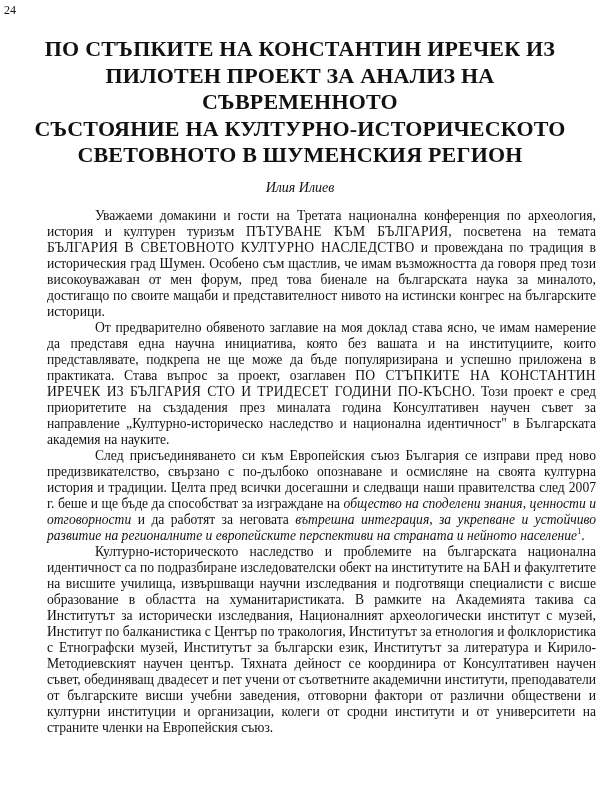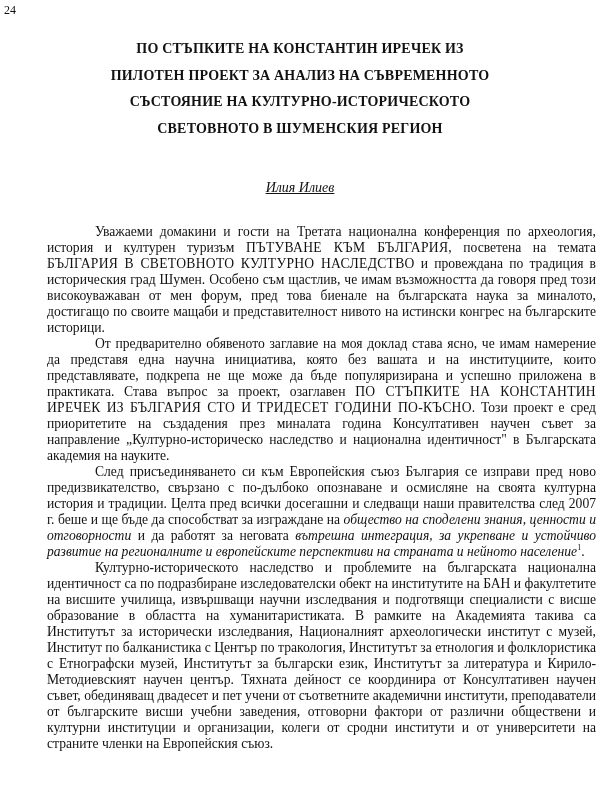--- a/index.html
+++ b/index.html
@@ -1,23 +1,23 @@
 <!DOCTYPE html>
 <html><head>
 <meta charset="utf-8">
 <style>
   html, body { margin: 0; padding: 0; background: #ffffff; }
   body { width: 600px; height: 800px; overflow: hidden; position: relative;
          font-family: "Liberation Serif", "DejaVu Serif", serif; color: #111; }
   .page-number { position: absolute; left: 4px; top: 3px; font-size: 12px; }
   .title { position: absolute; left: 20px; top: 36px; width: 560px; text-align: center;
-           font-weight: bold; font-size: 14px; line-height: 26.5px; letter-spacing: 0.2px; }
+           font-weight: bold; font-size: 22px; line-height: 26.5px; letter-spacing: 0.2px; }
   .author { position: absolute; left: 0; top: 180px; width: 600px; text-align: center;
-            font-style: italic; font-size: 14px; text-decoration: underline; }
-  .body { position: absolute; left: 47px; top: 224px; width: 549px;
+            font-style: italic; font-size: 14px; }
+  .body { position: absolute; left: 47px; top: 208px; width: 549px;
           font-size: 13.6px; line-height: 16px; text-align: justify; }
   .body p { margin: 0; text-indent: 48px; }
   .caps { letter-spacing: 0.3px; }
   sup { font-size: 8px; line-height: 0; vertical-align: super; }
 </style>
 </head>
 <body>
 
 <div class="page-number">24</div>
 

